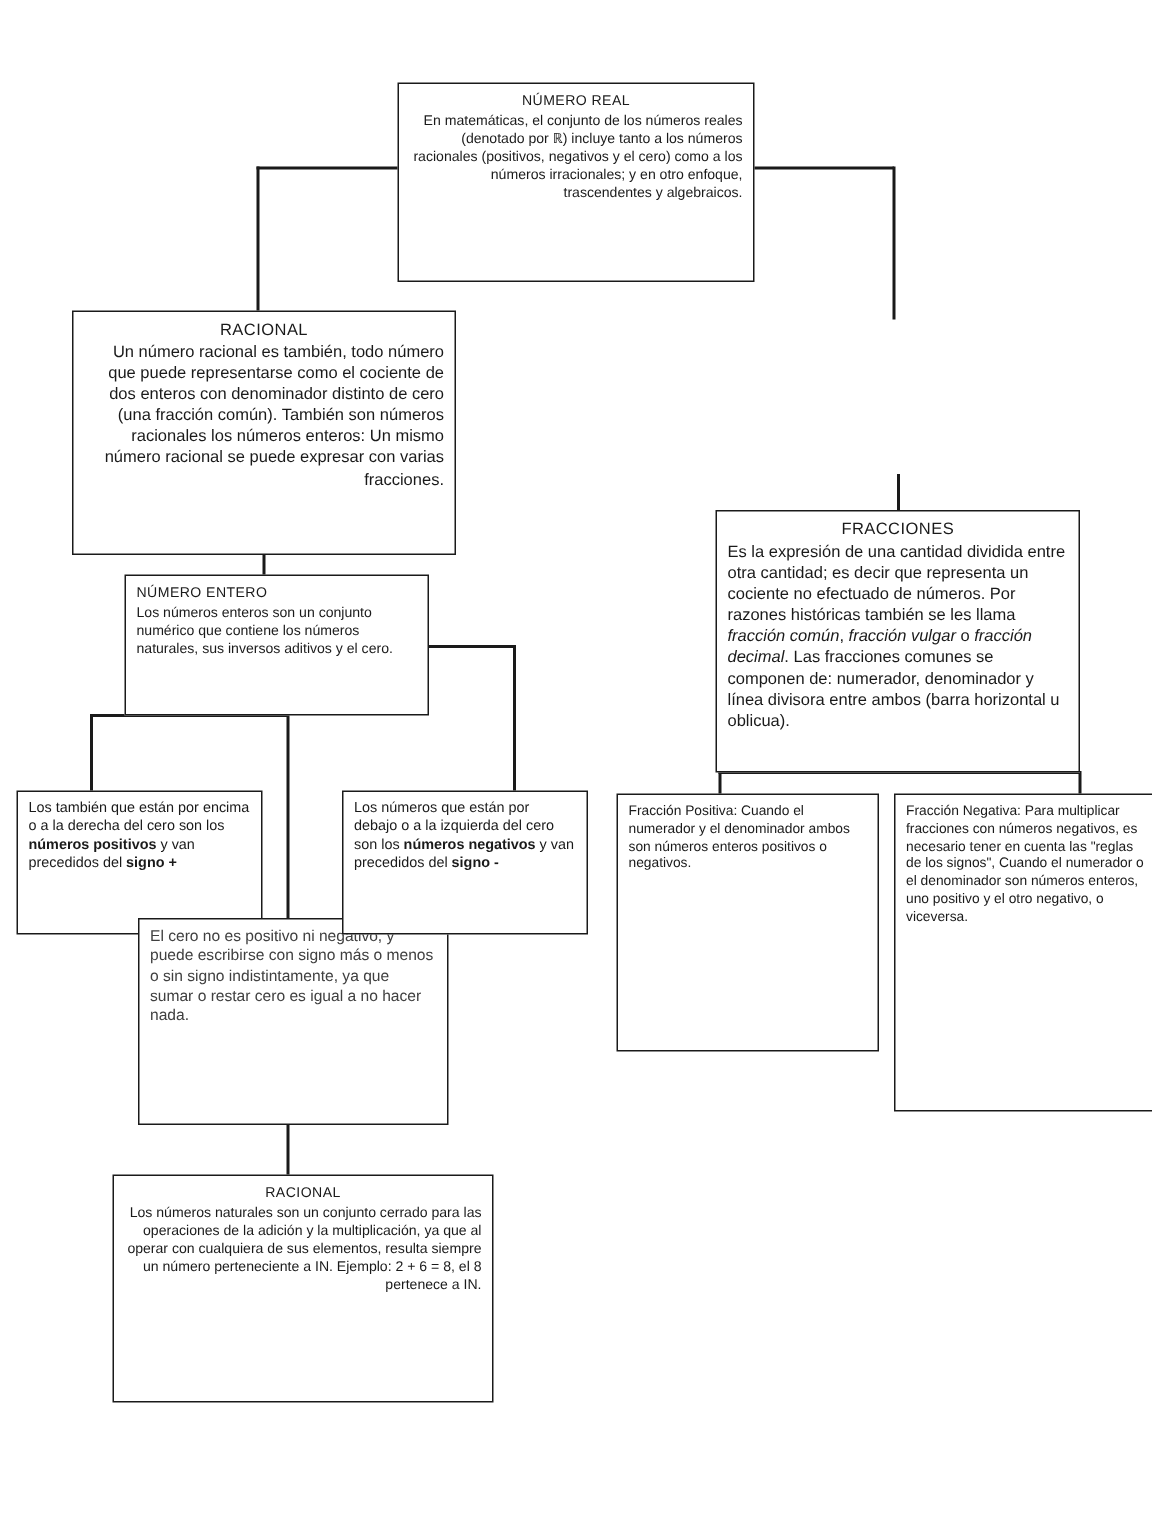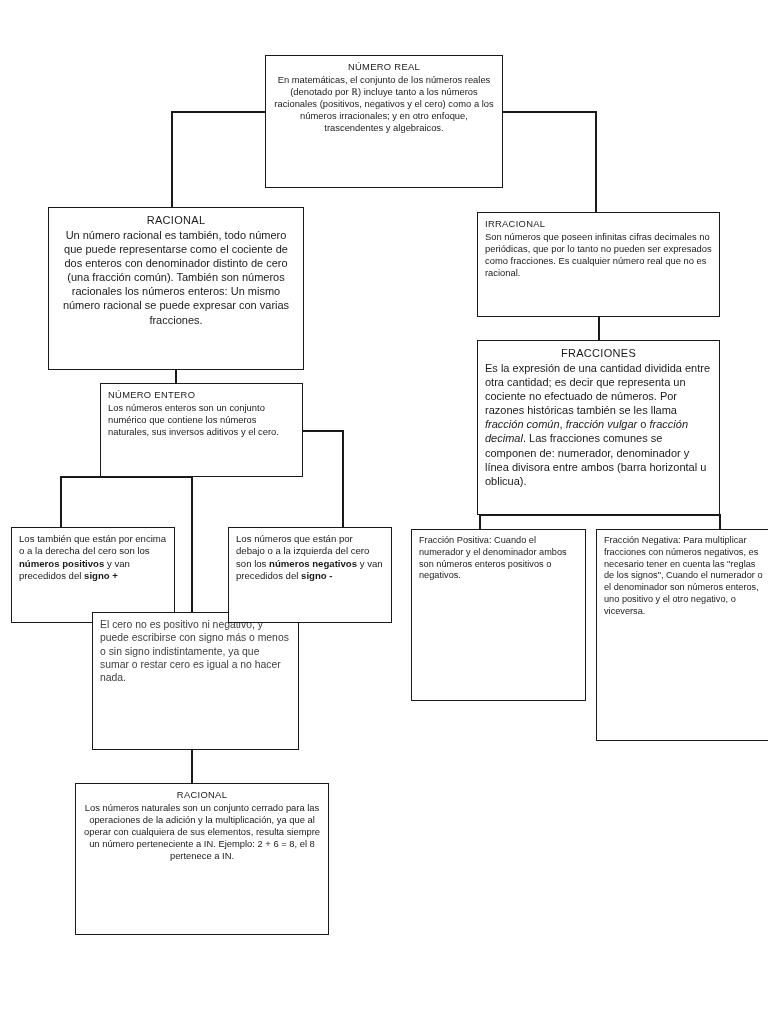--- a/index.html
+++ b/index.html
@@ -35,38 +35,38 @@
   .node .ttl {
     display: block;
     text-align: center;
     font-weight: normal;
     letter-spacing: 0.3px;
     margin-bottom: 1px;
   }
   .node .body {
     display: block;
   }
-  .ctr .body { text-align: center; }
+  .ctr .body { text-align: right; }
   .lft .body { text-align: left; }
 
   
   .ln {
     position: absolute;
     background: #1a1a1a;
     z-index: 1;
   }
   .lnv { width: 1.6px; }
   .lnh { height: 1.6px; }
 
   
   #n-real      { left: 265px; top: 55px;  width: 238px; height: 133px; font-size: 9.4px; }
   #n-racional  { left: 48px;  top: 207px; width: 256px; height: 163px; font-size: 11px; }
   #n-irracional{ left: 477px; top: 212px; width: 243px; height: 105px; font-size: 9.4px; }
   #n-fracciones{ left: 477px; top: 340px; width: 243px; height: 175px; font-size: 11px; }
-  #n-entero    { left: 100px;  top: 383px; width: 203px; height: 94px;  font-size: 9.4px; }
+  #n-entero    { left: 83px;  top: 383px; width: 203px; height: 94px;  font-size: 9.4px; }
   #n-positivos { left: 11px;  top: 527px; width: 164px; height: 96px;  font-size: 9.6px; }
   #n-negativos { left: 228px; top: 527px; width: 164px; height: 96px;  font-size: 9.6px; }
   #n-cero      { left: 92px;  top: 612px; width: 207px; height: 138px; font-size: 10.4px; color:#404040; }
   #n-fpos      { left: 411px; top: 529px; width: 175px; height: 172px; font-size: 9.2px; }
   #n-fneg      { left: 596px; top: 529px; width: 176px; height: 212px; font-size: 9.2px; }
   #n-naturales { left: 75px;  top: 783px; width: 254px; height: 152px; font-size: 9.4px; }
 
   .bold { font-weight: bold; }
   .ital { font-style: italic; text-align: center; }
 </style>
@@ -98,24 +98,20 @@
   <div class="node ctr" id="n-real">
     <span class="ttl">NÚMERO REAL</span>
     <span class="body">En matemáticas, el conjunto de los números reales (denotado por ℝ) incluye tanto a los números racionales (positivos, negativos y el cero) como a los números irracionales; y en otro enfoque, trascendentes y algebraicos.</span>
   </div>
 
   <div class="node ctr" id="n-racional">
     <span class="ttl">RACIONAL</span>
     <span class="body">Un número racional es también, todo número que puede representarse como el cociente de dos enteros con denominador distinto de cero (una fracción común). También son números racionales los números enteros: Un mismo número racional se puede expresar con varias fracciones.</span>
   </div>
 
-  <div class="node lft" id="n-irracional">
-    <span class="ttl" style="text-align:left">IRRACIONAL</span>
-    <span class="body">Son números que poseen infinitas cifras decimales no periódicas, que por lo tanto no pueden ser expresados como fracciones. Es cualquier número real que no es racional.</span>
-  </div>
 
   <div class="node ctr" id="n-fracciones">
     <span class="ttl">FRACCIONES</span>
     <span class="body" style="text-align:left"><span>Es la expresión de una cantidad dividida entre otra cantidad; es decir que representa un cociente no efectuado de números. Por razones históricas también se les llama </span><span class="ital">fracción común</span><span>, </span><span class="ital">fracción vulgar</span><span> o </span><span class="ital">fracción decimal</span><span>. Las fracciones comunes se componen de: numerador, denominador y línea divisora entre ambos (barra horizontal u oblicua).</span></span>
   </div>
 
   <div class="node lft" id="n-entero">
     <span class="ttl" style="text-align:left">NÚMERO ENTERO</span>
     <span class="body">Los números enteros son un conjunto numérico que contiene los números naturales, sus inversos aditivos y el cero.</span>
   </div>

